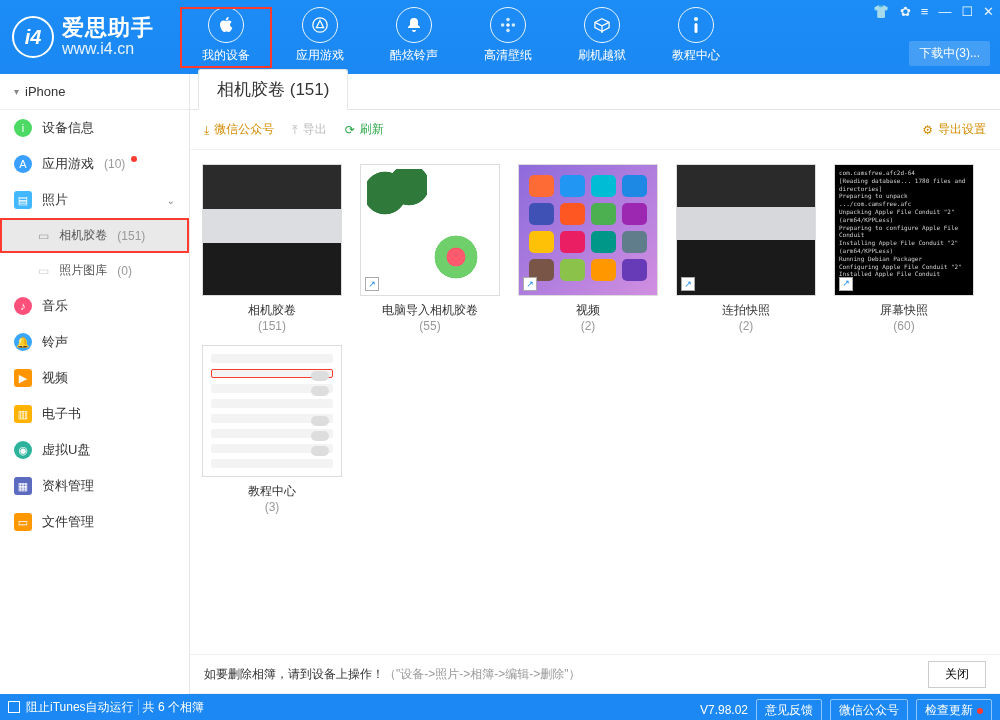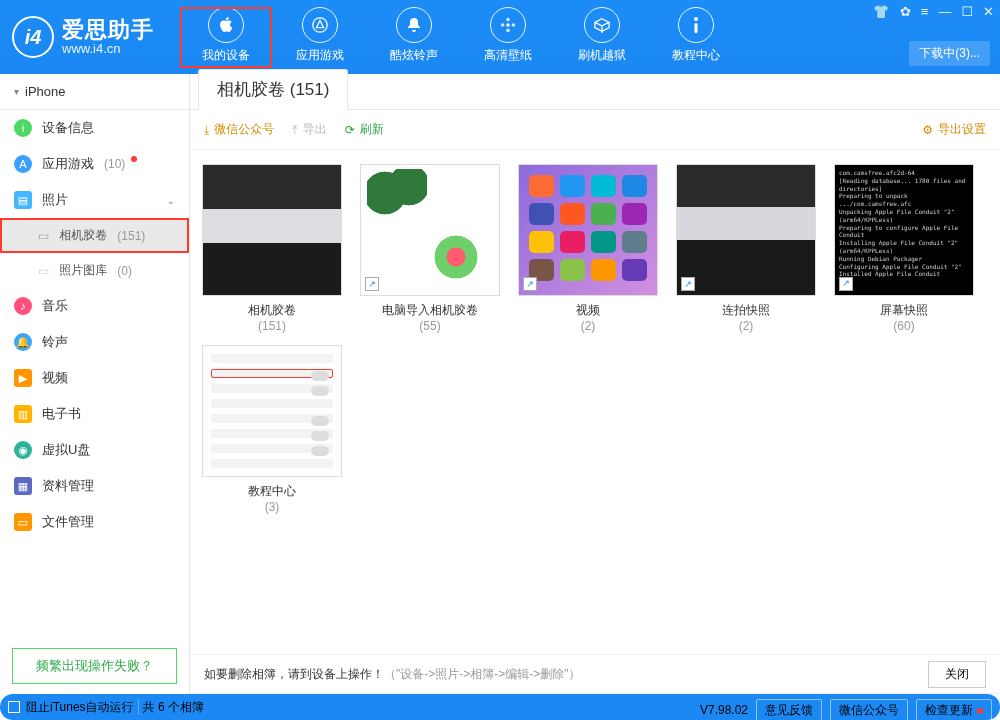--- a/index.html
+++ b/index.html
@@ -2,21 +2,21 @@
 <html><head>
 <meta charset="utf-8">
 <style>
   * { box-sizing: border-box; margin: 0; padding: 0; font-family: "Microsoft YaHei", sans-serif; }
   body { width: 1000px; height: 720px; overflow: hidden; background: #fff; font-size: 12px; color: #333; }
   .header { height: 74px; background: linear-gradient(to bottom,#1c8cf6,#1b88f3); display: flex; align-items: center; color: #fff; position: relative; }
   .logo-block { display: flex; align-items: center; padding: 0 16px 0 12px; gap: 8px; }
   .logo-circle { width: 42px; height: 42px; border: 2px solid #fff; border-radius: 50%; display: flex; align-items: center; justify-content: center; font-size: 20px; font-weight: bold; font-style: italic; }
   .logo-text { display: flex; flex-direction: column; line-height: 1.1; }
   .logo-cn { font-size: 22px; font-weight: bold; letter-spacing: 1px; }
-  .logo-en { font-size: 13px; opacity: .9; }
+  .logo-en { font-size: 16px; opacity: .9; }
   .nav { display: flex; gap: 2px; margin-left: 10px; }
   .nav-item { width: 92px; display: flex; flex-direction: column; align-items: center; gap: 4px; padding: 0 0 4px; cursor: pointer; }
   .nav-item.active { outline: 2px solid #ff3b30; outline-offset: -2px; }
   .nav-icon { width: 36px; height: 36px; border: 1.5px solid rgba(255,255,255,.9); border-radius: 50%; display:flex;align-items:center;justify-content:center; }
   .nav-label { font-size: 12px; }
   .win-ctrls { position: absolute; top: 4px; right: 6px; display: flex; gap: 10px; font-size: 13px; }
   .win-ctrls span { cursor: pointer; opacity:.9; }
   .dl-btn { position: absolute; right: 10px; bottom: 8px; background: rgba(255,255,255,.18); padding: 4px 10px; border-radius: 2px; font-size: 12px; }
   .body { display: flex; height: 620px; }
   .sidebar { width: 190px; border-right: 1px solid #e6e6e6; display:flex; flex-direction:column; }
@@ -43,21 +43,21 @@
   .content { flex:1; overflow:auto; padding: 14px 10px; }
   .grid { display:flex; flex-wrap:wrap; gap: 12px 14px; }
   .album { width: 144px; display:flex; flex-direction:column; align-items:center; cursor:pointer;}
   .thumb { width:140px; height:132px; border:1px solid #ddd; background:#f6f6f6; position:relative; overflow:hidden;}
   .album-name { margin-top:6px; font-size:12px; color:#333;}
   .album-count { font-size:12px; color:#999;}
   .ovl{position:absolute;left:4px;bottom:4px;width:14px;height:14px;background:#fff;border:1px solid #aaa;font-size:9px;color:#1b88f3;display:flex;align-items:center;justify-content:center;}
   .tip-bar { height:40px; border-top:1px solid #eee; border-bottom:1px solid #eee; display:flex; align-items:center; padding:0 14px; font-size:12px;}
   .tip-bar .path{color:#999;}
   .close-btn { margin-left:auto; border:1px solid #ccc; padding:4px 16px; background:#fff; cursor:pointer; font-size:12px;}
-  .statusbar { height:26px; background:#1b88f3; color:#000000; display:flex; align-items:center; font-size:12px; padding:0 8px; border-radius:13px;}
+  .statusbar { height:26px; background:#1b88f3; color:#ffffff; display:flex; align-items:center; font-size:12px; padding:0 8px; }
   .status-left{display:flex;align-items:center;gap:6px;}
   .chk{width:12px;height:12px;border:1px solid #fff;display:inline-block;}
   .status-div{width:1px;height:16px;background:rgba(255,255,255,.3);margin:0 4px;}
   .status-right{margin-left:auto;display:flex;align-items:center;gap:8px;margin-top:6px;}
   .sb-btn{border:1px solid rgba(255,255,255,.5);padding:2px 8px;border-radius:2px;cursor:pointer;}
   .chev{font-size:10px;color:#888;}
   
   .t1{background:linear-gradient(#2b2b2b 0 34%,#dcdde0 34% 60%,#1b1b1b 60% 100%);}
   .t2{background:#fff;}
   .t2::before{content:"";position:absolute;left:6px;top:4px;width:60px;height:80px;background:radial-gradient(circle at 30% 30%,#2f7a3a 0 30%,transparent 31%),radial-gradient(circle at 70% 20%,#2f7a3a 0 26%,transparent 27%);}
@@ -206,21 +206,20 @@
         </div>
       <div class="side-item">
           <span class="side-icon sq bg-ind">▦</span>
           <span>资料管理</span>
         </div>
       <div class="side-item">
           <span class="side-icon sq" style="background:#ff9800">▭</span>
           <span>文件管理</span>
         </div>
     </div>
-    <div class="faq">频繁出现操作失败？</div>
   </div>
 
   <div class="main">
     <div class="tab-row">
       <div class="tab">相机胶卷 (151)</div>
     </div>
     <div class="toolbar">
       <div class="tb-btn gold">
           <span>⤓</span>
           <span>微信公众号</span>

